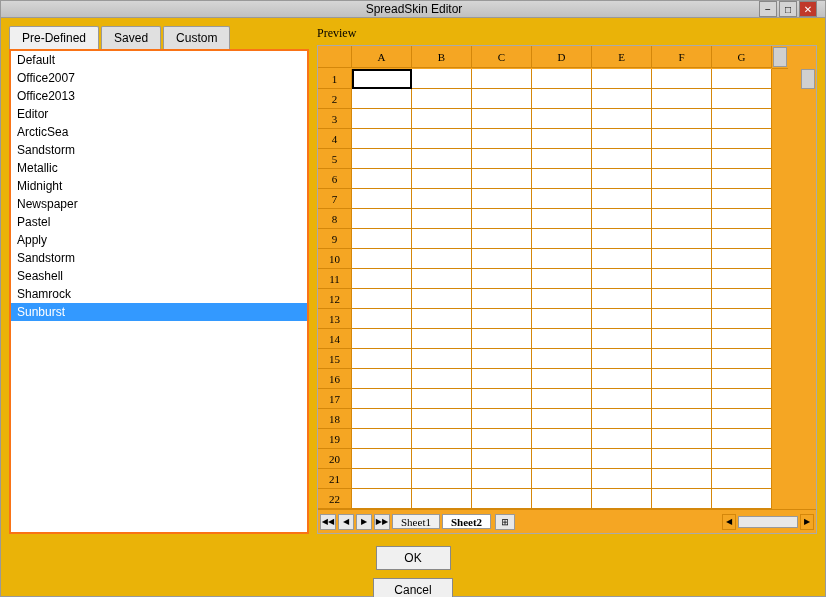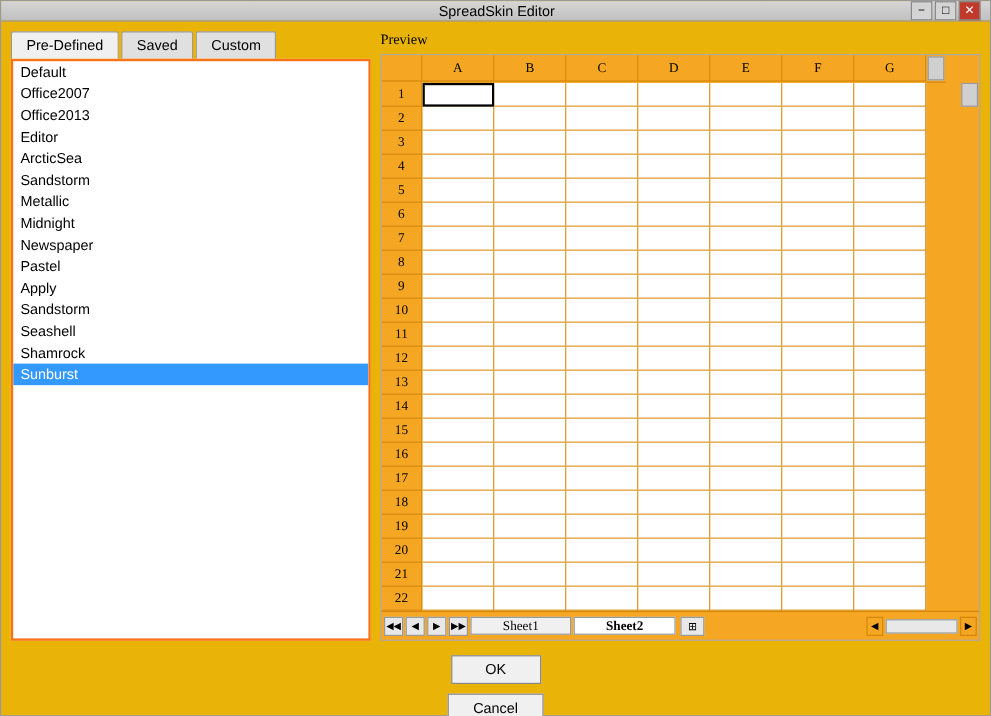--- a/index.html
+++ b/index.html
@@ -238,21 +238,21 @@
       height: 16px;
       background: #e8e8e8;
       border: 1px solid #999;
       cursor: pointer;
       display: flex;
       align-items: center;
       justify-content: center;
       font-size: 8px;
     }
     .sheet-tab {
-      padding: 2px 26px;
+      padding: 2px 8px;
       background: #f0f0f0;
       border: 1px solid #999;
       cursor: pointer;
       font-size: 11px;
       height: 15px;
       display: flex;
       align-items: center;
     }
     .sheet-tab.active-sheet {
       background: white;

